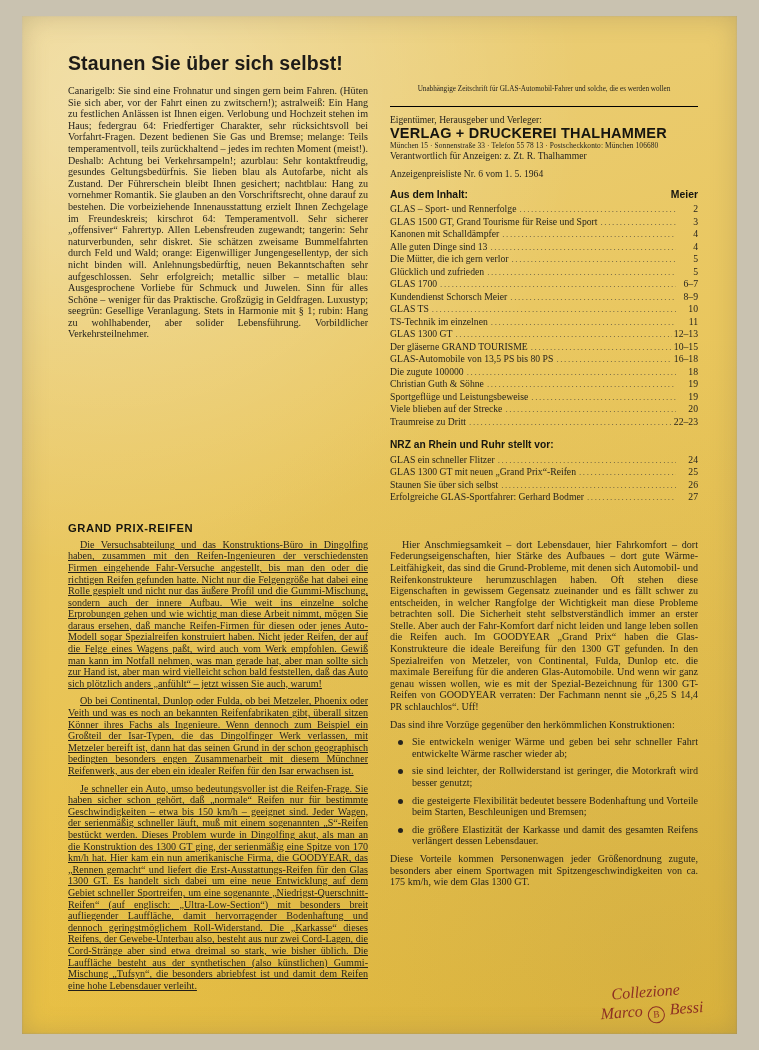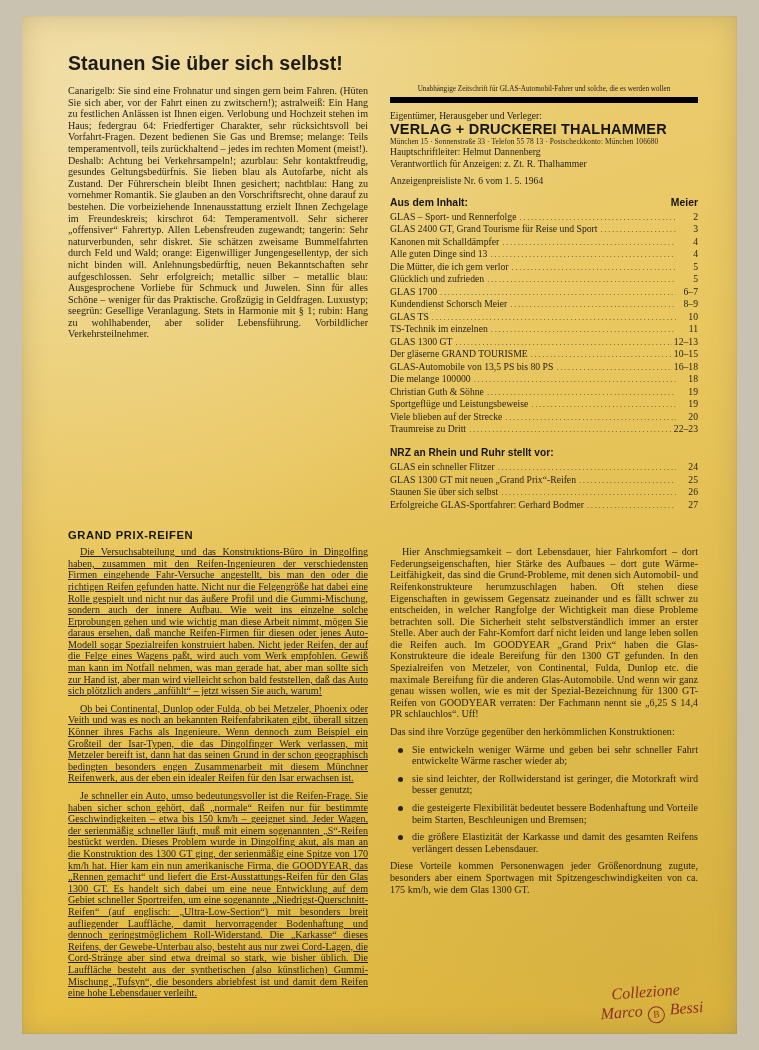--- a/index.html
+++ b/index.html
@@ -50,22 +50,22 @@
     line-height:11.6px;
     text-align:justify;
     color:#211f1b;
     hyphens:auto;
   }
   
   .masthead-sub{
     font-size:7.2px;
     text-align:center;
     color:#26241f;
-    border-bottom:6px solid #000000;
-    padding-bottom:3px;
+    border-bottom:1px solid #000000;
+    padding-bottom:12px;
     margin-bottom:7px;
     line-height:9px;
   }
   .imprint-line{
     font-size:9.6px;
     line-height:11.4px;
     color:#211f1b;
   }
   .verlag{
     font-family:"Liberation Sans", sans-serif;
@@ -211,39 +211,38 @@
         <div class="body-text">Canarigelb: Sie sind eine Frohnatur und singen gern beim Fahren. (Hüten Sie sich aber, vor der Fahrt einen zu zwitschern!); astralweiß: Ein Hang zu festlichen Anlässen ist Ihnen eigen. Verlobung und Hochzeit stehen im Haus; federgrau 64: Friedfertiger Charakter, sehr rücksichtsvoll bei Vorfahrt-Fragen. Dezent bedienen Sie Gas und Bremse; melange: Teils temperamentvoll, teils zurückhaltend – jedes im rechten Moment (meist!). Deshalb: Achtung bei Verkehrsampeln!; azurblau: Sehr kontaktfreudig, gesundes Geltungsbedürfnis. Sie lieben blau als Autofarbe, nicht als Zustand. Der Führerschein bleibt Ihnen gesichert; nachtblau: Hang zu vornehmer Romantik. Sie glauben an den Vorschriftsrecht, ohne darauf zu bestehen. Die vorbeiziehende Innenausstattung erzielt Ihnen Zechgelage im Freundeskreis; kirschrot 64: Temperamentvoll. Sehr sicherer „offensiver“ Fahrertyp. Allen Lebensfreuden zugewandt; tangerin: Sehr naturverbunden, sehr diskret. Sie schätzen zweisame Bummelfahrten durch Feld und Wald; orange: Eigenwilliger Jungengesellentyp, der sich nicht binden will. Anlehnungsbedürftig, neuen Bekanntschaften sehr aufgeschlossen. Sehr erfolgreich; metallic silber – metallic blau: Ausgesprochene Vorliebe für Schmuck und Juwelen. Sinn für alles Schöne – weniger für das Praktische. Großzügig in Geldfragen. Luxustyp; seegrün: Gesellige Veranlagung. Stets in Harmonie mit § 1; rubin: Hang zu wohlhabender, aber solider Lebensführung. Vorbildlicher Verkehrsteilnehmer.</div>
       </div>
 
       <div class="col-right">
         <div class="masthead-sub">Unabhängige Zeitschrift für GLAS-Automobil-Fahrer und solche, die es werden wollen</div>
 
         <div class="imprint-block">
           <div class="imprint-line">Eigentümer, Herausgeber und Verleger:</div>
           <div class="verlag">VERLAG + DRUCKEREI THALHAMMER</div>
           <div class="verlag-addr">München 15  ·  Sonnenstraße 33  ·  Telefon 55 78 13  ·  Postscheckkonto: München 106680</div>
-          <div class="imprint-line">Hauptschriftleiter: Helmut Dannenberg</div>
           <div class="imprint-line">Verantwortlich für Anzeigen: z. Zt. R. Thalhammer</div>
           <div class="spacer-sm"></div>
           <div class="imprint-line">Anzeigenpreisliste Nr. 6 vom 1. 5. 1964</div>
         </div>
 
         <div class="contents-head">
           <span>Aus dem Inhalt:</span>
           <span>Meier</span>
         </div>
 
         <div class="toc">
           <div class="toc-row">
               <span class="toc-label">GLAS – Sport- und Rennerfolge</span>
               <span class="toc-dots">................................................................................</span>
               <span class="toc-page">2</span>
             </div>
           <div class="toc-row">
-              <span class="toc-label">GLAS 2400 GT, Grand Tourisme für Reise und Sport</span>
+              <span class="toc-label">GLAS 1500 GT, Grand Tourisme für Reise und Sport</span>
               <span class="toc-dots">................................................................................</span>
               <span class="toc-page">3</span>
             </div>
           <div class="toc-row">
               <span class="toc-label">Kanonen mit Schalldämpfer</span>
               <span class="toc-dots">................................................................................</span>
               <span class="toc-page">4</span>
             </div>
           <div class="toc-row">
               <span class="toc-label">Alle guten Dinge sind 13</span>
@@ -289,21 +288,21 @@
               <span class="toc-label">Der gläserne GRAND TOURISME</span>
               <span class="toc-dots">................................................................................</span>
               <span class="toc-page">10–15</span>
             </div>
           <div class="toc-row">
               <span class="toc-label">GLAS-Automobile von 13,5 PS bis 80 PS</span>
               <span class="toc-dots">................................................................................</span>
               <span class="toc-page">16–18</span>
             </div>
           <div class="toc-row">
-              <span class="toc-label">Die melange 100000</span>
+              <span class="toc-label">Die zugute 100000</span>
               <span class="toc-dots">................................................................................</span>
               <span class="toc-page">18</span>
             </div>
           <div class="toc-row">
               <span class="toc-label">Christian Guth &amp; Söhne</span>
               <span class="toc-dots">................................................................................</span>
               <span class="toc-page">19</span>
             </div>
           <div class="toc-row">
               <span class="toc-label">Sportgeflüge und Leistungsbeweise</span>

